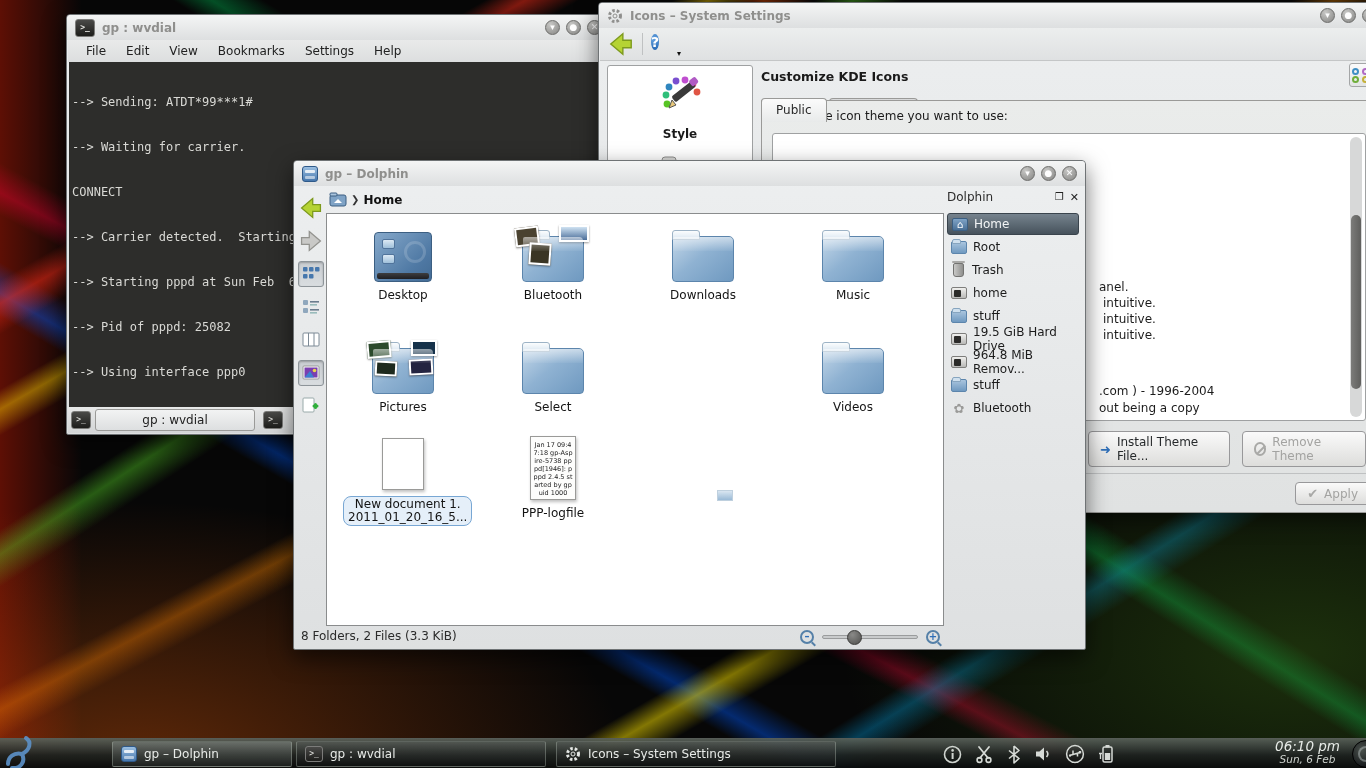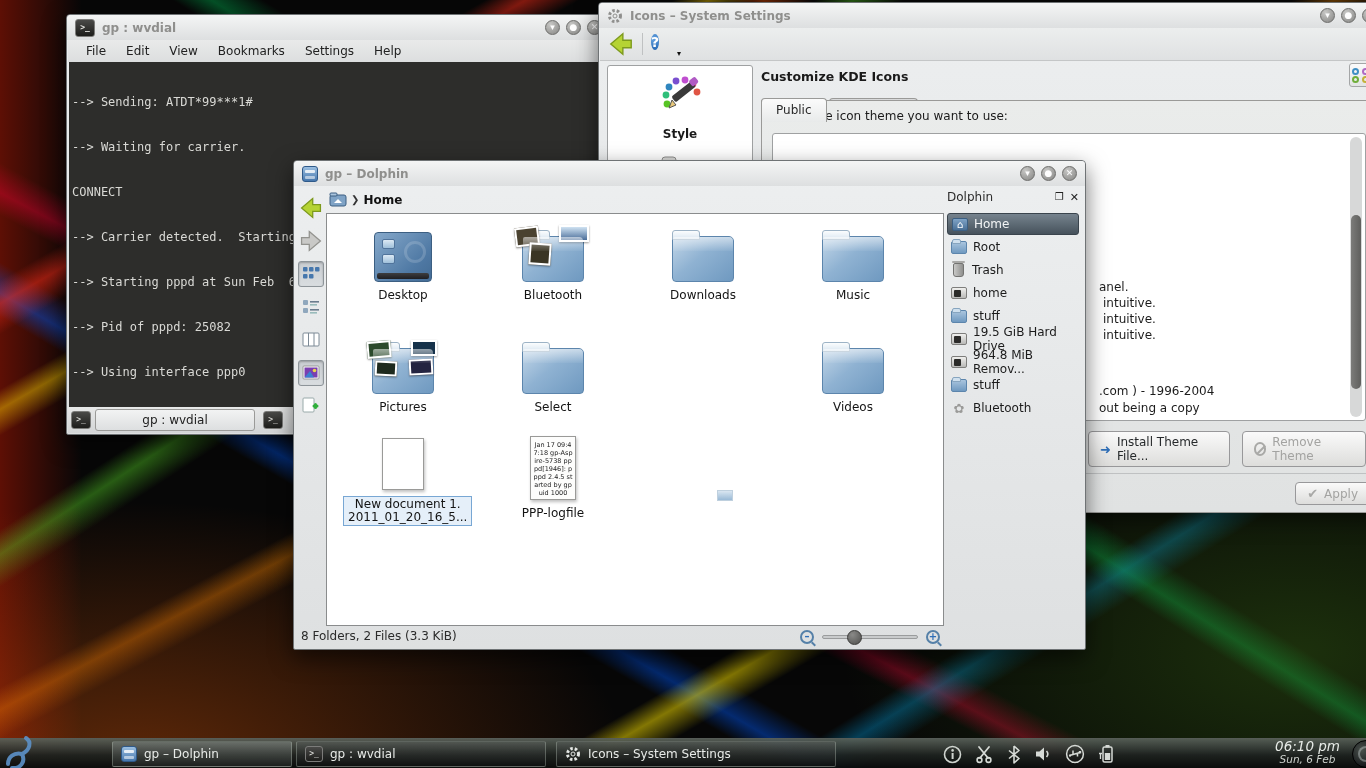--- a/index.html
+++ b/index.html
@@ -122,21 +122,21 @@
             background:linear-gradient(135deg,#86a9cb,#4f79a4 70%,#446c95); border:1px solid #3c5f82; border-radius:4px; }
   .deskic .f1,.deskic .f2 { position:absolute; left:7px; width:13px; height:10px; background:linear-gradient(#dce9f4,#9fc0da);
             border:1px solid #51749b; border-radius:2px; }
   .deskic .f1 { top:6px; } .deskic .f2 { top:21px; }
   .deskic .swirl { position:absolute; right:5px; top:8px; width:22px; height:22px; border:3px solid rgba(255,255,255,.16); border-radius:50%; }
   .deskic .bar { position:absolute; left:2px; right:2px; bottom:2px; height:6px; background:linear-gradient(#3d3d3f,#1e1e22); border-radius:2px; }
   .thumbp { position:absolute; background:#243040; border:2px solid #fff; box-shadow:0 1px 2px rgba(0,0,0,.4); }
   .page { width:42px; height:52px; margin:2px auto 0; background:#fff; border:1px solid #9a9a98; box-shadow:1px 2px 3px rgba(0,0,0,.25); }
   .ppp { width:46px; height:64px; margin:0 auto; background:#fdfdfc; border:1px solid #9a9a98; box-shadow:1px 2px 3px rgba(0,0,0,.25);
          font-size:6.5px; line-height:8px; color:#232323; padding:4px 2px; word-break:break-all; text-align:center; overflow:hidden; }
-  .sel-label { display:inline-block; border:1px solid #78a7d4; background:rgba(180,210,238,.35); border-radius:0;
+  .sel-label { display:inline-block; border:1px solid #78a7d4; background:rgba(180,210,238,.35); border-radius:8px;
                padding:1px 4px; line-height:13px; color:#141414; }
   .artifact { position:absolute; width:16px; height:11px; background:linear-gradient(#d6e4f0,#8fb2d2); border:1px solid #b9cbdb; opacity:.9; }
   .places { position:absolute; right:6px; top:52px; width:132px; bottom:25px; }
   .place { position:absolute; left:0; right:0; height:22px; display:flex; align-items:center; gap:6px; padding:0 4px; color:#1c1c1c; }
   .place.selected { background:linear-gradient(#76838e,#46525c); border:1px solid #3a444d; border-radius:3px; color:#f2f4f5; }
   .pi { width:16px; height:13px; flex:0 0 auto; position:relative; }
   .pi-folder { background:linear-gradient(#aac5de,#6f99c0); border:1px solid #5c85ac; border-radius:2px; }
   .pi-folder::before { content:""; position:absolute; left:0; top:-3px; width:7px; height:3px; background:#cfe0ee; border:1px solid #87a5bf; border-radius:2px 2px 0 0; }
   .pi-home { background:linear-gradient(#7fa3c6,#4a7096); border:1px solid #3c5f82; border-radius:2px; color:#fff; font-size:10px;
              line-height:12px; text-align:center; }

